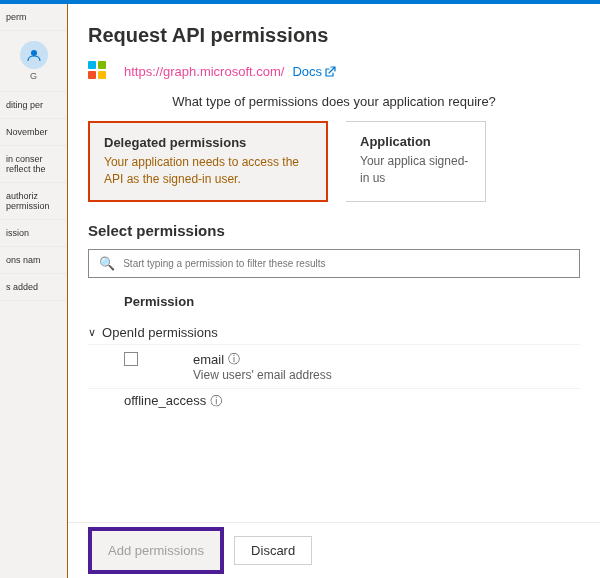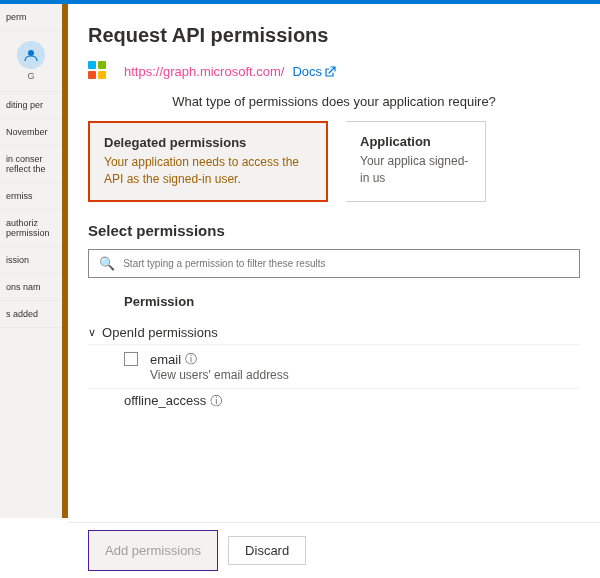--- a/index.html
+++ b/index.html
@@ -18,23 +18,23 @@
       top: 0; left: 0; right: 0;
       height: 4px;
       background: #0078d4;
     }
 
     
     .sidebar {
       position: absolute;
       top: 4px; left: 0;
       width: 68px;
-      height: 514px;
+      height: 574px;
       background: #f3f2f1;
-      border-right: 6px solid #a16207;
+      border-right: 1px solid #a16207;
       overflow: hidden;
     }
 
     
     .main-panel {
       position: absolute;
       top: 4px;
       left: 68px;
       right: 0;
       bottom: 0;
@@ -194,20 +194,21 @@
     .chevron {
       font-size: 11px;
       color: #323130;
     }
 
     .perm-item {
       display: flex;
       align-items: flex-start;
       padding: 6px 0 6px 36px;
       border-top: 1px solid #f3f2f1;
+      gap: 43px;
     }
 
     .perm-checkbox {
       width: 14px;
       height: 14px;
       border: 1px solid #8a8886;
       background: #fff;
       margin-right: 12px;
       flex-shrink: 0;
       margin-top: 1px;
@@ -256,21 +257,21 @@
       display: flex;
       align-items: center;
       padding: 0 20px;
       gap: 10px;
     }
 
     .btn-primary {
       padding: 12px 16px;
       background: #f3f2f1;
       color: #a19f9d;
-      border: 1px solid #4c1d95;
+      border: 4px solid #4c1d95;
       font-size: 13px;
       cursor: pointer;
       font-family: inherit;
     }
 
     .btn-secondary {
       padding: 6px 16px;
       background: #fff;
       color: #323130;
       border: 1px solid #d0d0d0;
@@ -332,23 +333,20 @@
     <span class="sidebar-label-small">G</span>
   </div>
   <div class="sidebar-text-block">
     <span>diting per</span>
   </div>
   <div class="sidebar-text-block">
     <span>November</span>
   </div>
   <div class="sidebar-text-block">
     <span>in conser reflect the</span>
-  </div>
-  <div class="sidebar-text-block">
-    <span>ermiss</span>
   </div>
   <div class="sidebar-text-block">
     <span>authoriz permission</span>
   </div>
   <div class="sidebar-text-block">
     <span>ission</span>
   </div>
   <div class="sidebar-text-block">
     <span>ons nam</span>
   </div>

